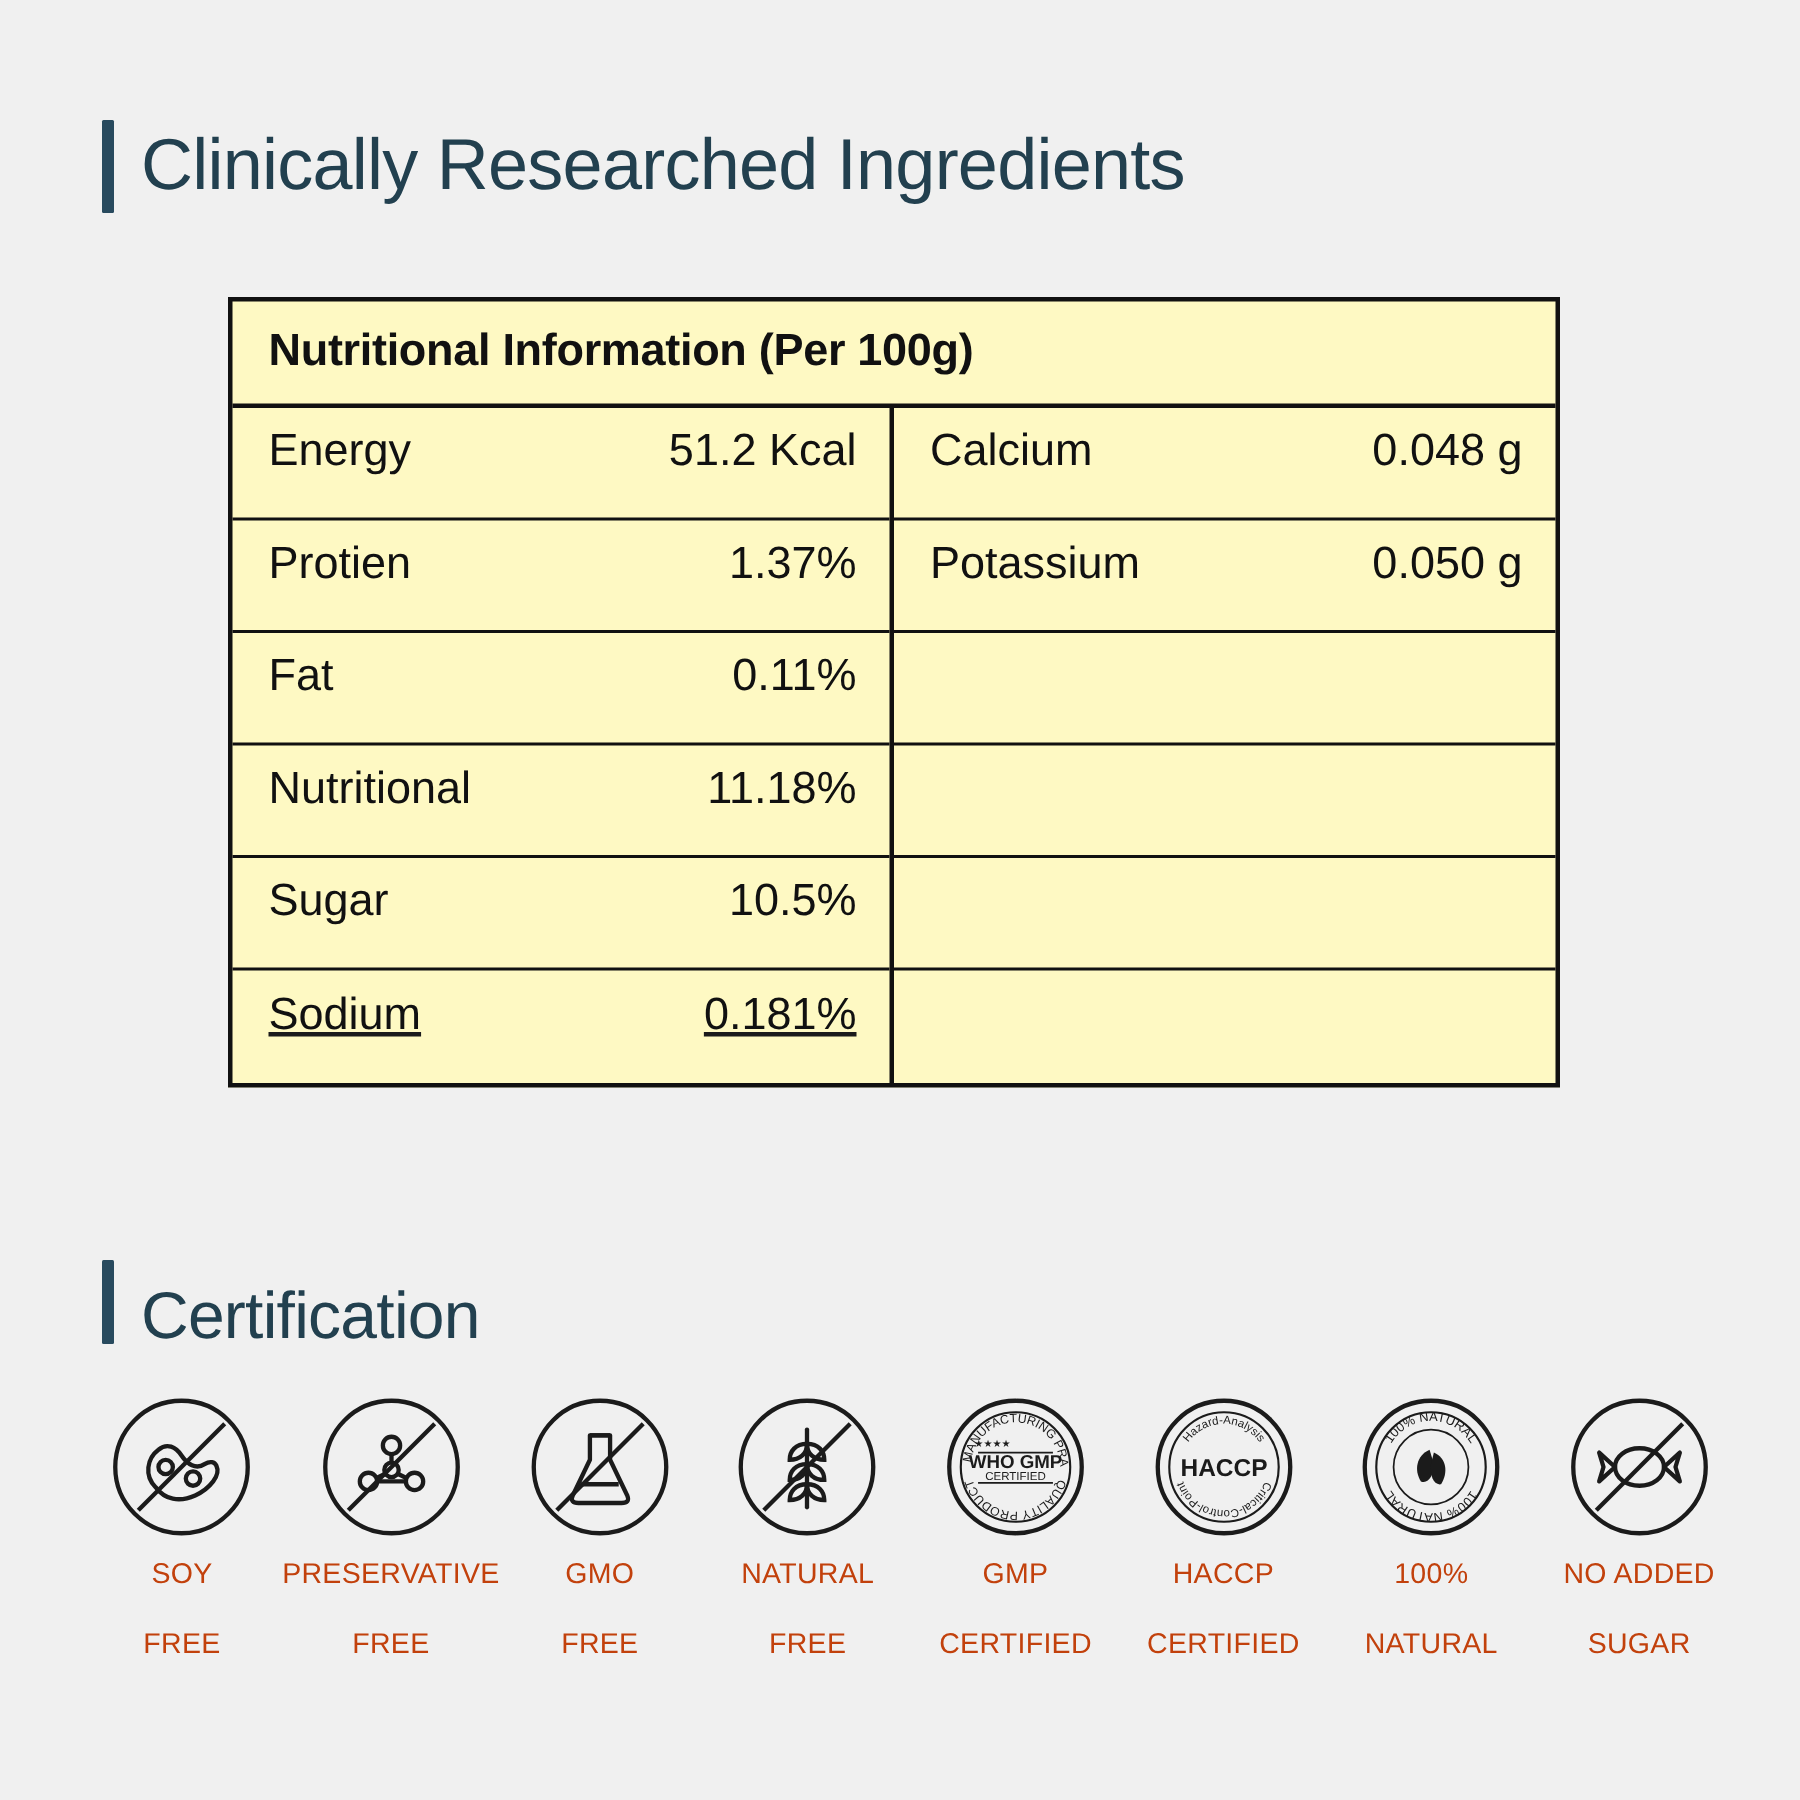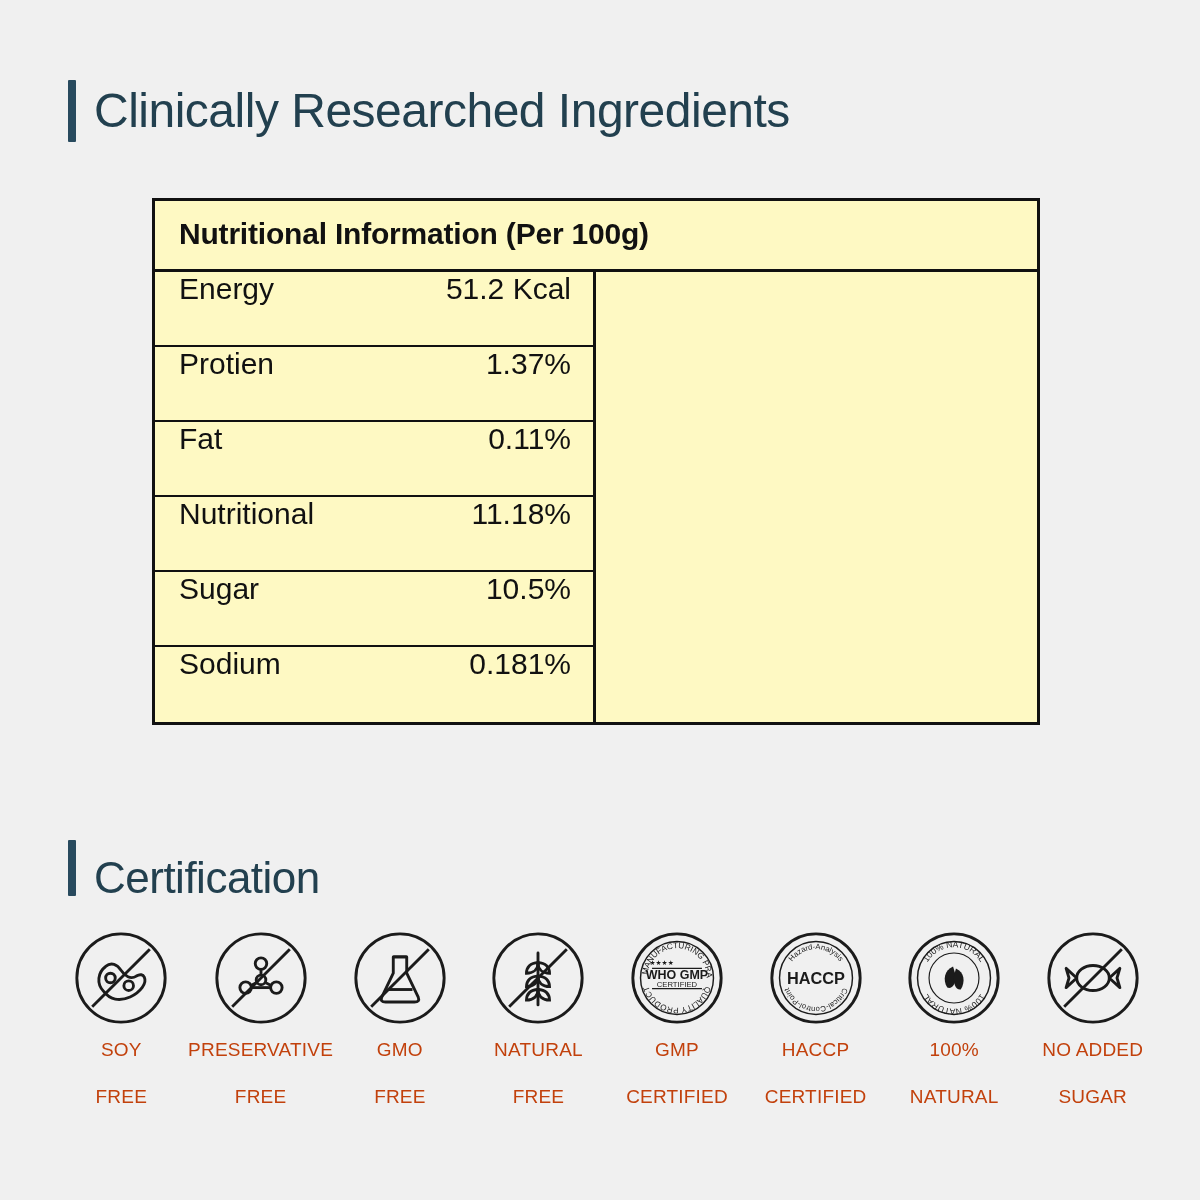--- a/index.html
+++ b/index.html
@@ -76,26 +76,26 @@
   }
   .nutri-col {
     width: 50%;
   }
   .nutri-col.left {
     border-right: 3px solid #111111;
   }
   .nutri-row {
     height: 75px;
     display: flex;
-    align-items: flex-start;
+    align-items: center;
     justify-content: space-between;
     padding: 0 22px 16px 24px;
     border-bottom: 2px solid #111111;
   }
-  .nutri-row:last-child { border-bottom: none; }
+  .nutri-row:last-child { border-bottom: none; text-decoration: underline; }
   .nutri-row.empty { justify-content: flex-start; }
   .nutri-label {
     font-size: 30px;
     color: #111111;
   }
   .nutri-value {
     font-size: 30px;
     color: #111111;
   }
 
@@ -163,20 +163,42 @@
         <div class="nutri-row">
           <span class="nutri-label">Sugar</span>
           <span class="nutri-value">10.5%</span>
         </div>
         <div class="nutri-row">
           <span class="nutri-label">Sodium</span>
           <span class="nutri-value">0.181%</span>
         </div>
       </div>
 
+      <div class="nutri-col">
+        <div class="nutri-row">
+          <span class="nutri-label">Calcium</span>
+          <span class="nutri-value">0.048 g</span>
+        </div>
+        <div class="nutri-row">
+          <span class="nutri-label">Potassium</span>
+          <span class="nutri-value">0.050 g</span>
+        </div>
+        <div class="nutri-row empty">
+          <span class="nutri-label"></span>
+        </div>
+        <div class="nutri-row empty">
+          <span class="nutri-label"></span>
+        </div>
+        <div class="nutri-row empty">
+          <span class="nutri-label"></span>
+        </div>
+        <div class="nutri-row empty">
+          <span class="nutri-label"></span>
+        </div>
+      </div>
 
     </div>
   </div>
 
   <div class="section-heading" id="heading-certification">
     <div class="heading-bar"></div>
     <div class="heading-text">Certification</div>
   </div>
 
   <div class="cert-row">

